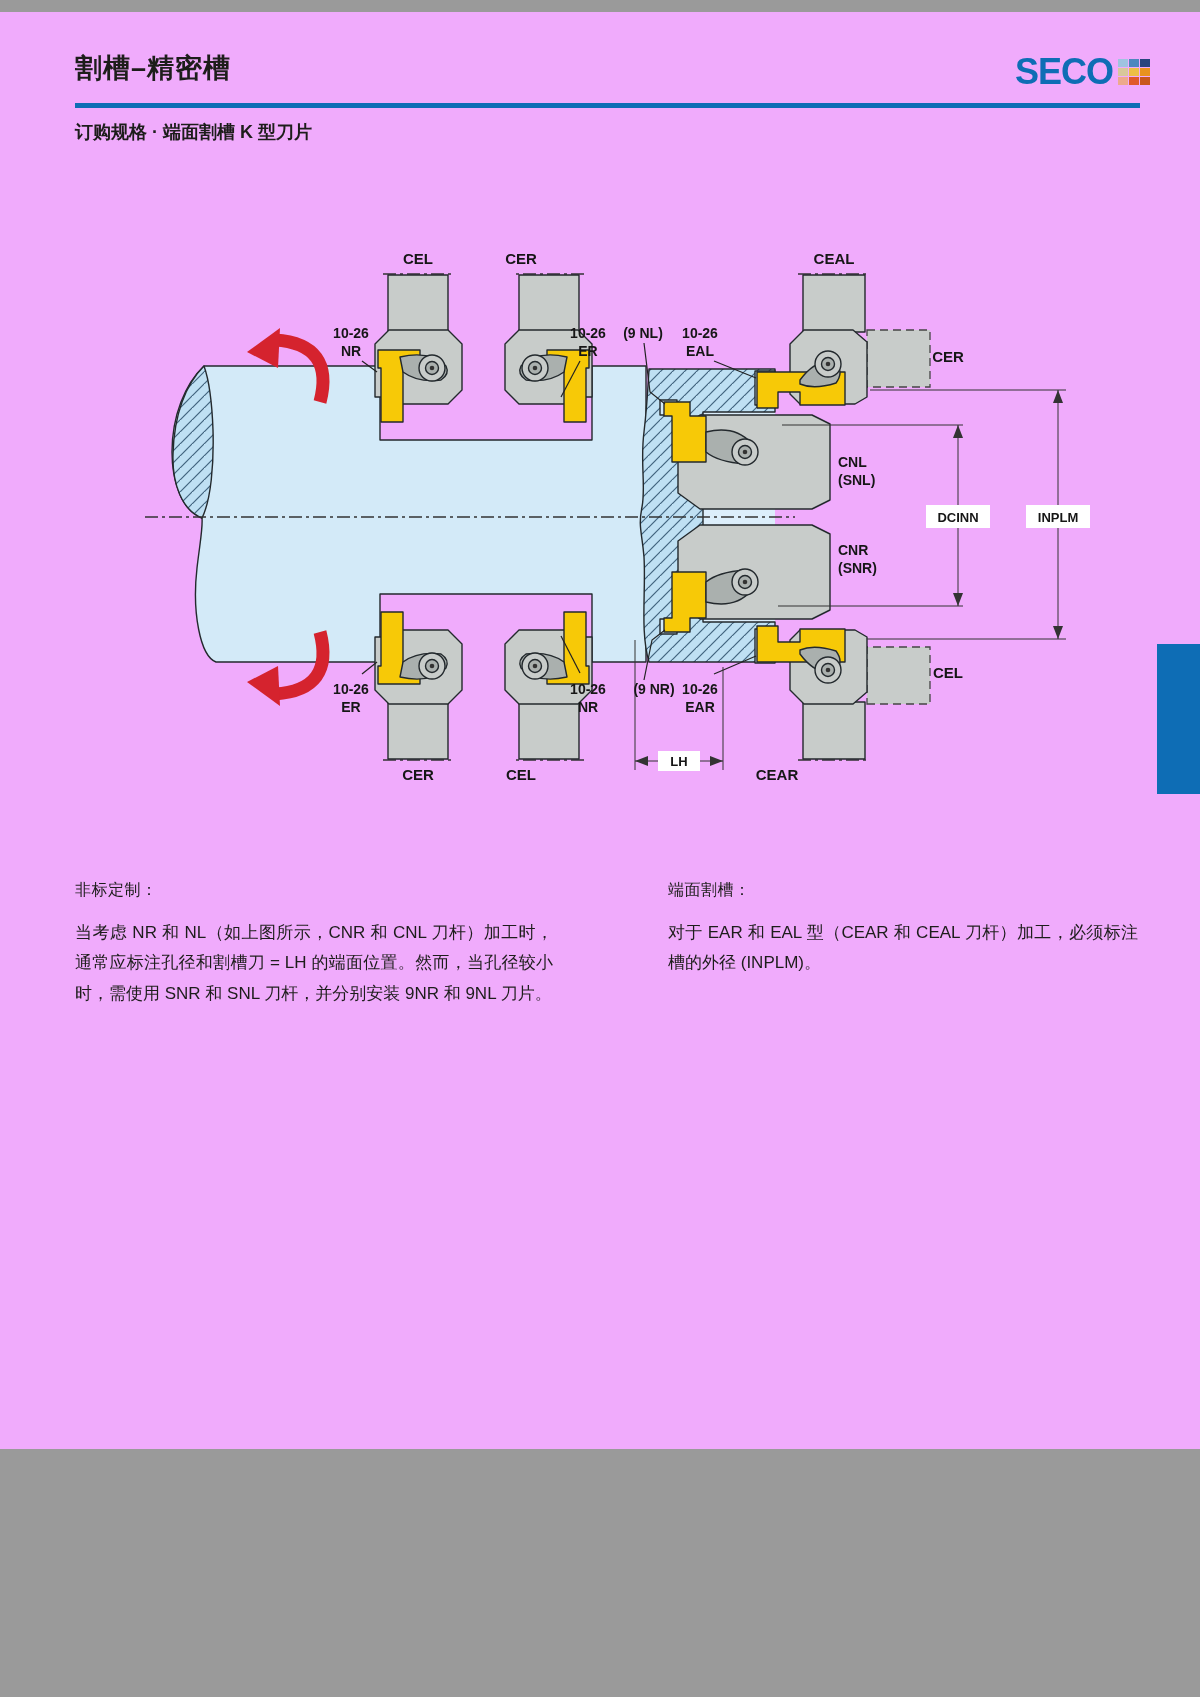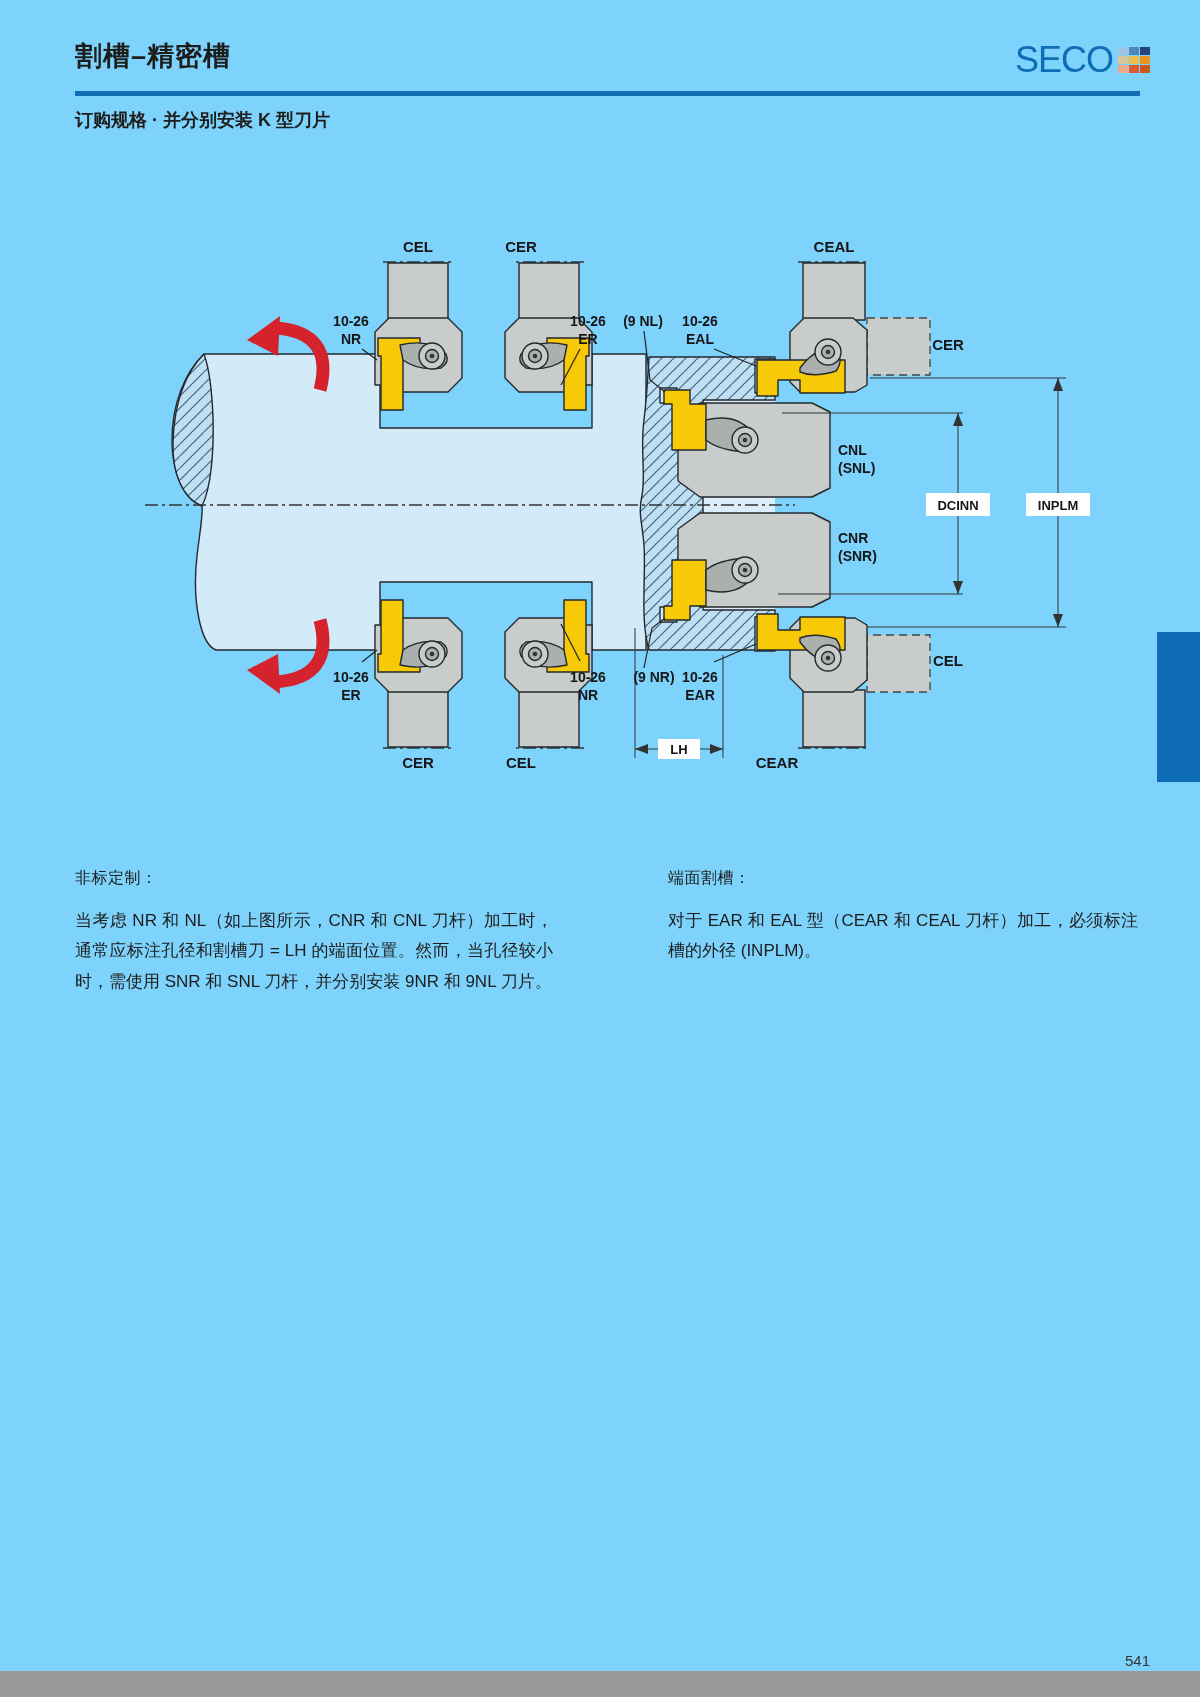--- a/index.html
+++ b/index.html
@@ -2,24 +2,24 @@
 <html style="--accent: #0e6db5; --workpiece: #d3eaf8; --workpiece-hatch-bg: #bfe0f3; --hatch-line: #41637e; --holder: #c8ccca; --holder-dark: #aab0ae; --insert: #f7c907; --arrow-red: #d5232e; --outline: #23292d; --text: #1d1d1b;"><head>
 <meta charset="utf-8">
 <style>
   :root{
     --accent:#0e6db5; --workpiece:#d3eaf8; --workpiece-hatch-bg:#bfe0f3;
     --hatch-line:#41637e; --holder:#c8ccca; --holder-dark:#aab0ae;
     --insert:#f7c907; --arrow-red:#d5232e; --outline:#23292d; --text:#1d1d1b;
   }
   *{margin:0;padding:0;box-sizing:border-box}
   body{background:#9a9a9a;font-family:"Liberation Sans",sans-serif}
-  .page{position:relative;width:1200px;height:1671px;background:#7dd3fc;margin:0 auto;overflow:hidden}
+  .page{position:relative;width:1200px;height:1437px;background:#f0abfc;margin:12px auto;overflow:hidden}
   .title{position:absolute;left:75px;top:38px;font-size:27px;font-weight:700;color:var(--text);letter-spacing:1px}
   .logo{position:absolute;right:50px;top:42px;display:flex;align-items:flex-start}
-  .logo-text{color:var(--accent);font-size:36px;font-weight:400;line-height:1;letter-spacing:-1px}
+  .logo-text{color:var(--accent);font-size:36px;font-weight:700;line-height:1;letter-spacing:-1px}
   .logo-mosaic{display:grid;grid-template-columns:repeat(3,10px);grid-auto-rows:8px;gap:1px;margin-left:5px;margin-top:5px}
   .rule{position:absolute;left:75px;top:91px;width:1065px;height:5px;background:var(--accent)}
   .subtitle{position:absolute;left:75px;top:108px;font-size:18px;font-weight:700;color:var(--text)}
   .diagram{position:absolute;left:70px;top:205px}
   .sec{position:absolute;top:868px;color:var(--text)}
   .sec-left{left:75px;width:478px}
   .sec-right{left:668px;width:470px}
   .sec h3{font-size:16px;font-weight:400;margin-bottom:17px;letter-spacing:.5px}
   .sec p{font-size:17px;line-height:1.78;text-align:justify}
   .side-tab{position:absolute;left:1157px;top:632px;width:43px;height:150px;background:var(--accent)}
@@ -61,21 +61,21 @@
         <div style="background: rgb(237, 190, 69);"></div>
         <div style="background: rgb(232, 146, 31);"></div>
         <div style="background: rgb(237, 169, 141);"></div>
         <div style="background: rgb(224, 89, 43);"></div>
         <div style="background: rgb(201, 87, 29);"></div>
       </span>
   </div>
 
   <div class="rule"></div>
 
-  <div class="subtitle">订购规格 · 并分别安装 K 型刀片</div>
+  <div class="subtitle">订购规格 · 端面割槽 K 型刀片</div>
 
   <svg class="diagram" width="1030" height="572" viewBox="70 205 1030 572" xmlns="http://www.w3.org/2000/svg">
     <defs>
       <pattern id="hatch" width="12" height="12" patternUnits="userSpaceOnUse">
         <rect class="hatch-bg" width="12" height="12"></rect>
         <path class="hatch-line" d="M-2,14 L14,-2" fill="none"></path>
         <path class="hatch-line" d="M-2,26 L26,-2" fill="none"></path>
       </pattern>
 
       <g id="holderA">

